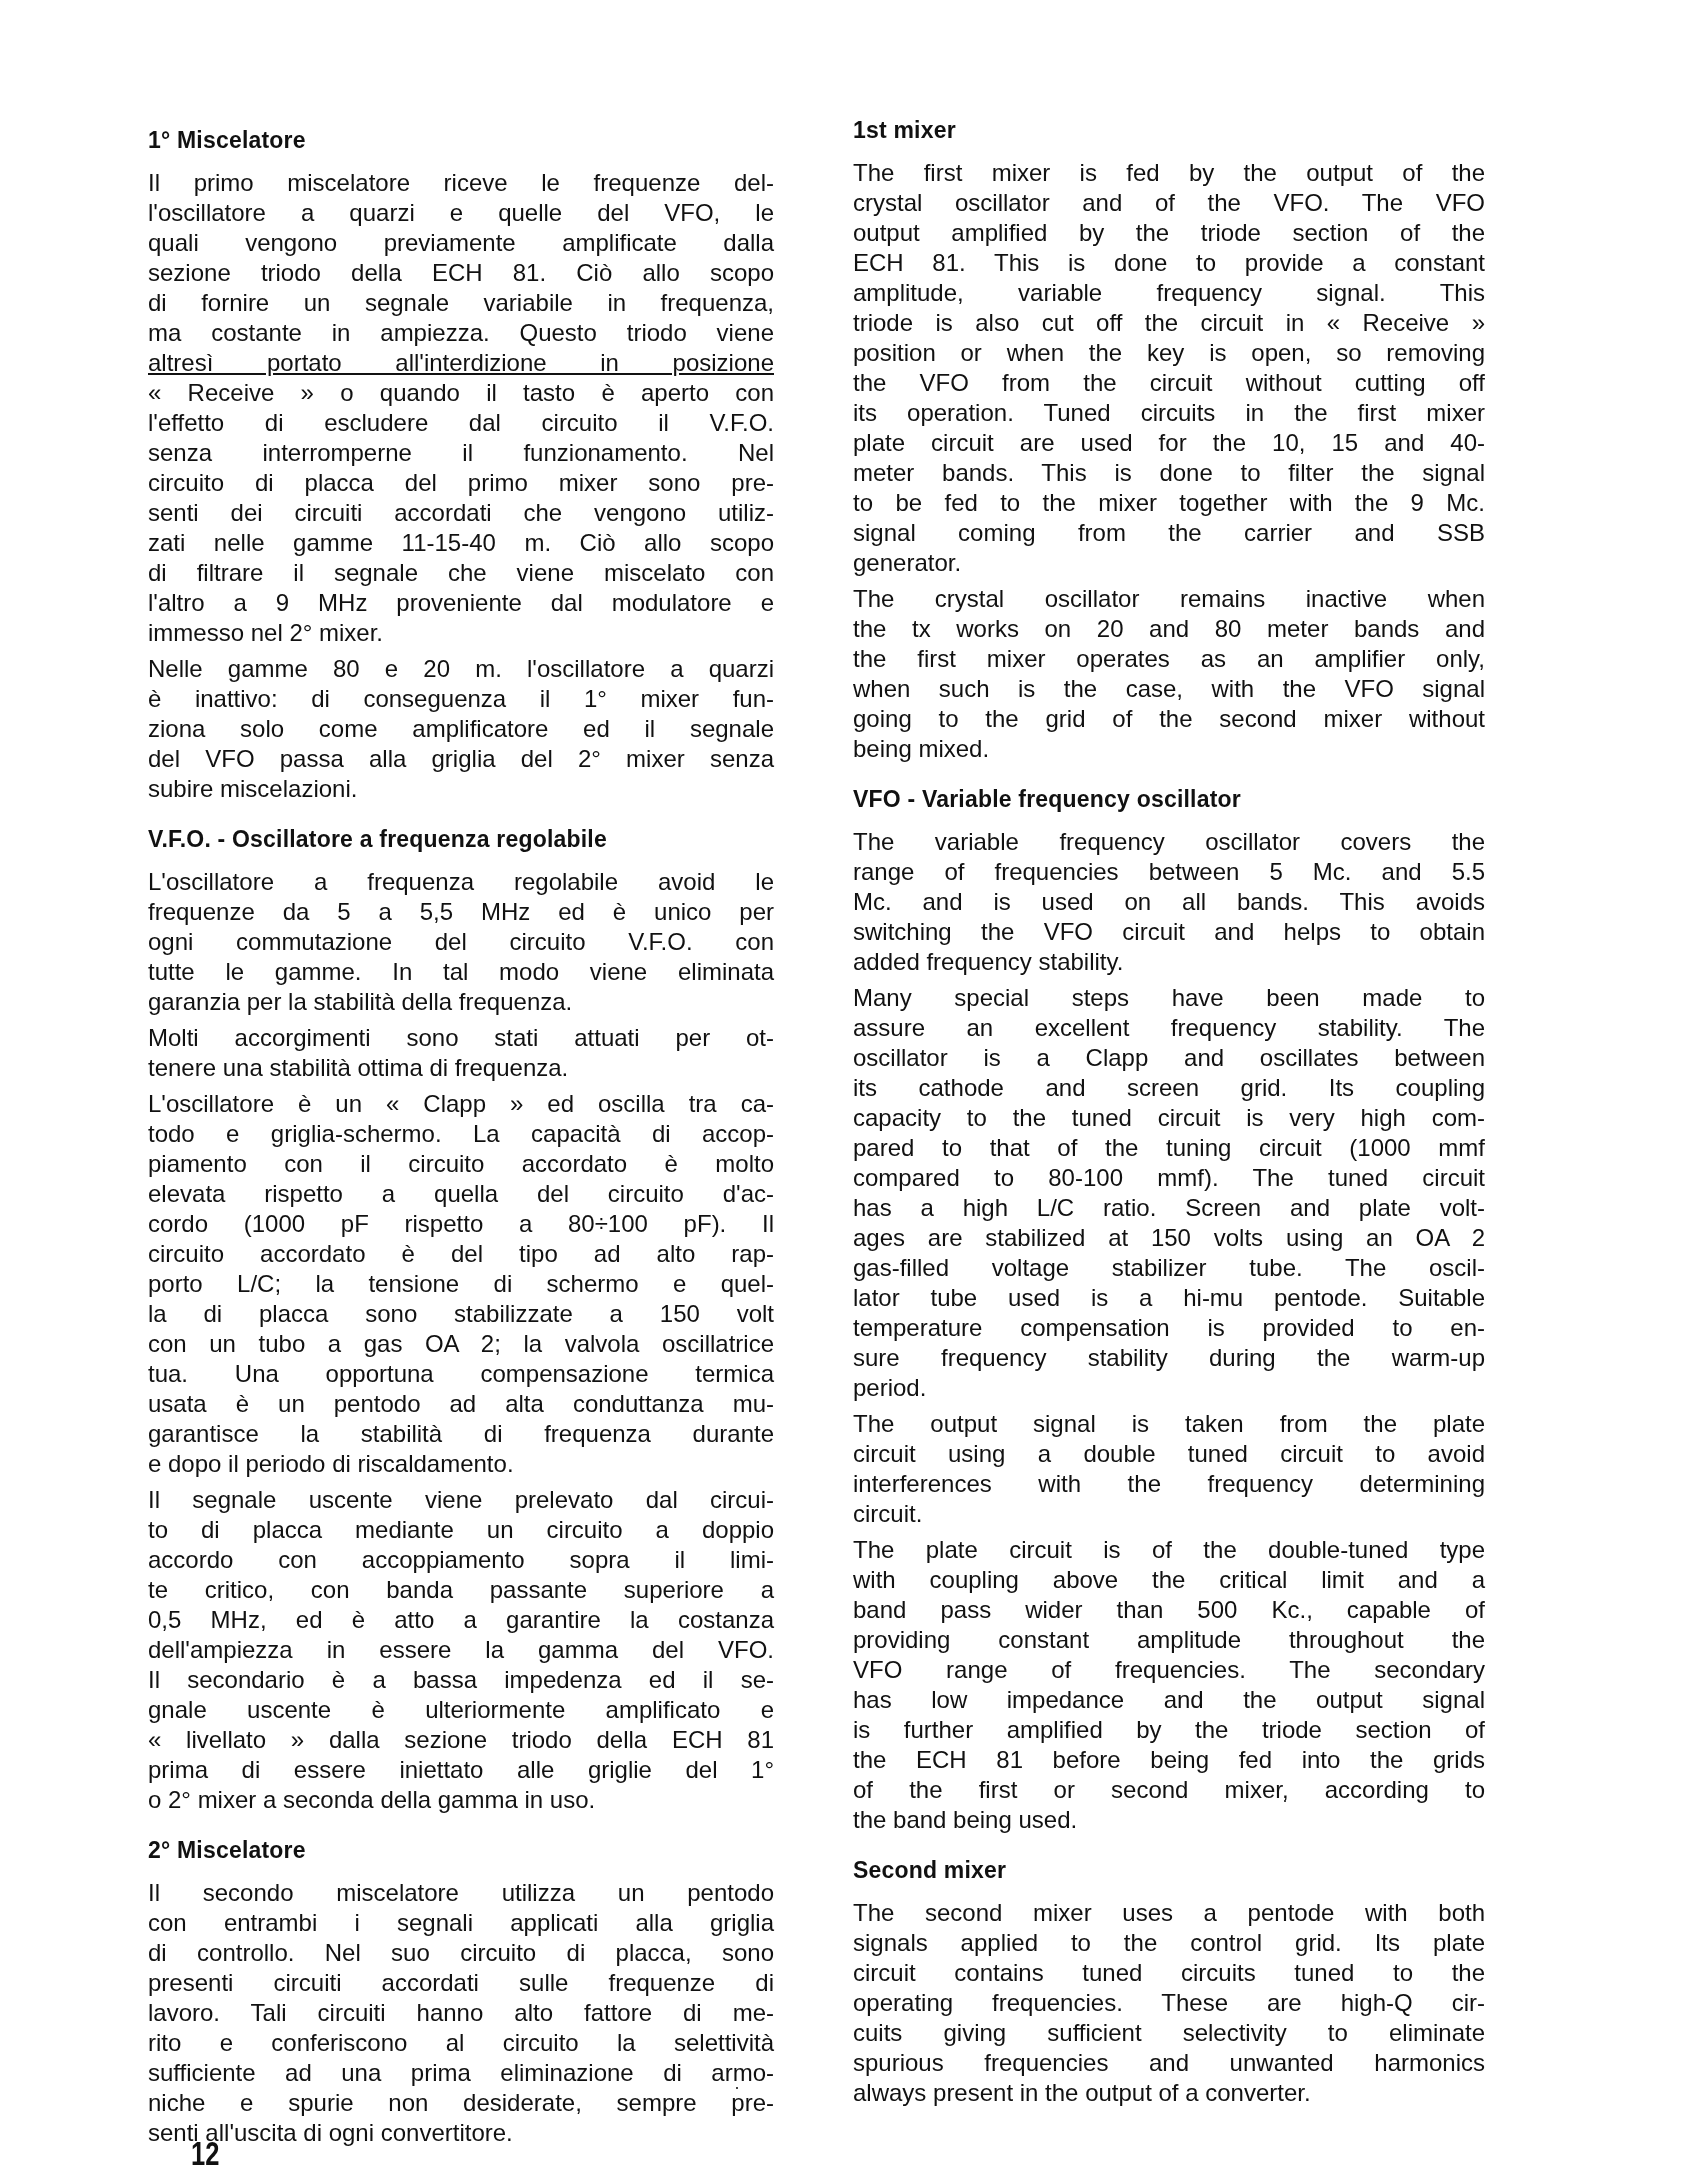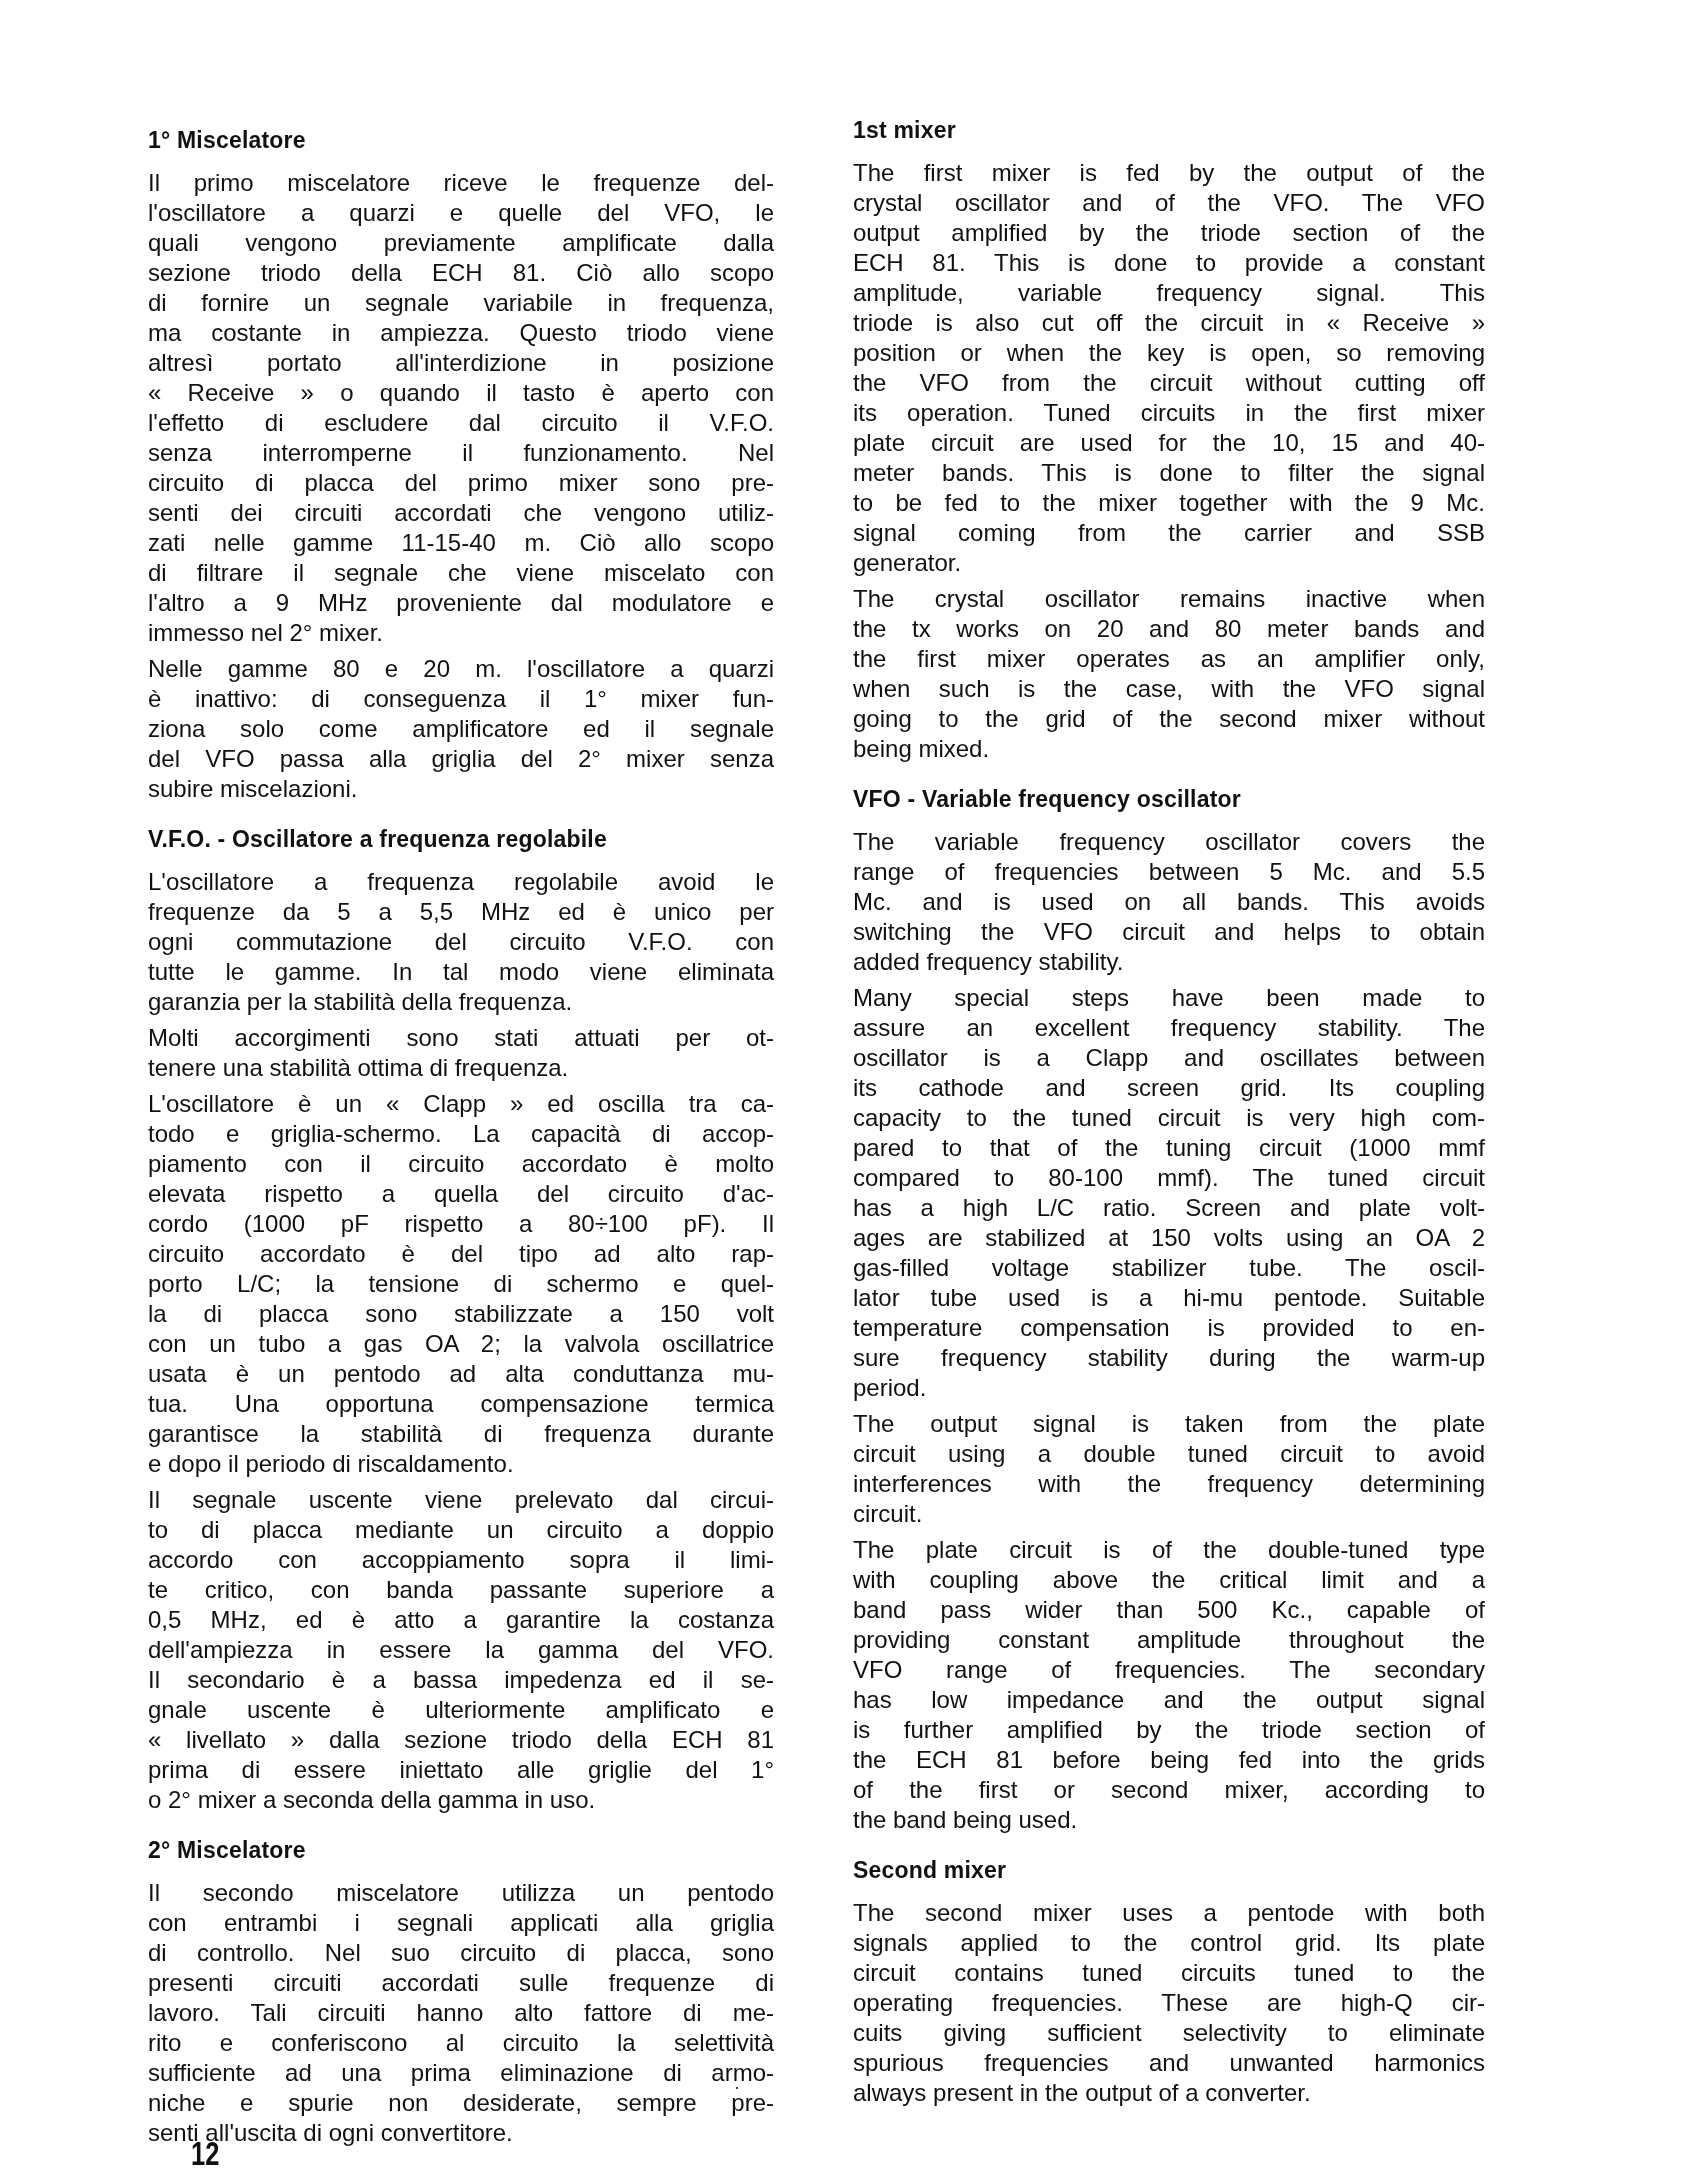--- a/index.html
+++ b/index.html
@@ -21,21 +21,21 @@
 <div class="col col-left" id="col-left">
     <div class="section">
       <div class="heading">1° Miscelatore</div>
       <div class="para">
         <span class="line" style="white-space: normal;">Il primo miscelatore riceve le frequenze del-</span>
         <span class="line" style="white-space: normal;">l'oscillatore a quarzi e quelle del VFO, le</span>
         <span class="line" style="white-space: normal;">quali vengono previamente amplificate dalla</span>
         <span class="line" style="white-space: normal;">sezione triodo della ECH 81. Ciò allo scopo</span>
         <span class="line" style="white-space: normal;">di fornire un segnale variabile in frequenza,</span>
         <span class="line" style="white-space: normal;">ma costante in ampiezza. Questo triodo viene</span>
-        <span class="line" style="white-space: normal;">altresì portato all'interdizione in posizione</span>
+        <span class="line" style="white-space: normal; text-decoration: underline;">altresì portato all'interdizione in posizione</span>
         <span class="line" style="white-space: normal;">« Receive » o quando il tasto è aperto con</span>
         <span class="line" style="white-space: normal;">l'effetto di escludere dal circuito il V.F.O.</span>
         <span class="line" style="white-space: normal;">senza interromperne il funzionamento. Nel</span>
         <span class="line" style="white-space: normal;">circuito di placca del primo mixer sono pre-</span>
         <span class="line" style="white-space: normal;">senti dei circuiti accordati che vengono utiliz-</span>
         <span class="line" style="white-space: normal;">zati nelle gamme 11-15-40 m. Ciò allo scopo</span>
         <span class="line" style="white-space: normal;">di filtrare il segnale che viene miscelato con</span>
         <span class="line" style="white-space: normal;">l'altro a 9 MHz proveniente dal modulatore e</span>
         <span class="line last" style="white-space: normal;">immesso nel 2° mixer.</span>
       </div>
@@ -63,22 +63,22 @@
       <div class="para">
         <span class="line" style="white-space: normal;">L'oscillatore è un « Clapp » ed oscilla tra ca-</span>
         <span class="line" style="white-space: normal;">todo e griglia-schermo. La capacità di accop-</span>
         <span class="line" style="white-space: normal;">piamento con il circuito accordato è molto</span>
         <span class="line" style="white-space: normal;">elevata rispetto a quella del circuito d'ac-</span>
         <span class="line" style="white-space: normal;">cordo (1000 pF rispetto a 80÷100 pF). Il</span>
         <span class="line" style="white-space: normal;">circuito accordato è del tipo ad alto rap-</span>
         <span class="line" style="white-space: normal;">porto L/C; la tensione di schermo e quel-</span>
         <span class="line" style="white-space: normal;">la di placca sono stabilizzate a 150 volt</span>
         <span class="line" style="white-space: normal;">con un tubo a gas OA 2; la valvola oscillatrice</span>
+        <span class="line" style="white-space: normal;">tua. Una opportuna compensazione termica</span>
         <span class="line" style="white-space: normal;">usata è un pentodo ad alta conduttanza mu-</span>
-        <span class="line" style="white-space: normal;">tua. Una opportuna compensazione termica</span>
         <span class="line" style="white-space: normal;">garantisce la stabilità di frequenza durante</span>
         <span class="line last" style="white-space: normal;">e dopo il periodo di riscaldamento.</span>
       </div>
       <div class="para">
         <span class="line" style="white-space: normal;">Il segnale uscente viene prelevato dal circui-</span>
         <span class="line" style="white-space: normal;">to di placca mediante un circuito a doppio</span>
         <span class="line" style="white-space: normal;">accordo con accoppiamento sopra il limi-</span>
         <span class="line" style="white-space: normal;">te critico, con banda passante superiore a</span>
         <span class="line" style="white-space: normal;">0,5 MHz, ed è atto a garantire la costanza</span>
         <span class="line" style="white-space: normal;">dell'ampiezza in essere la gamma del VFO.</span>

